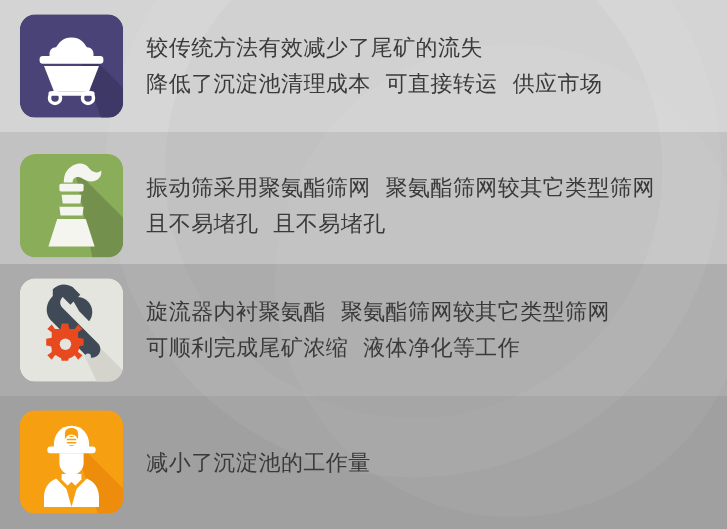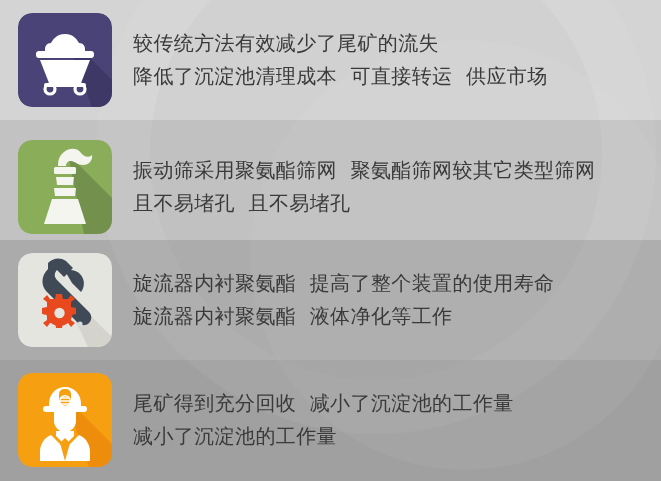--- a/index.html
+++ b/index.html
@@ -166,22 +166,22 @@
           <circle cx="62" cy="71" r="2.6" fill="#d6dade"></circle>
         </g>
         <g>
           <path d="M32 46 l5 0 l1 -5 l6 0 l1 5 l5 0 l3 -4 l4 4 l-4 3 l0 5 l5 1 l0 6 l-5 1 l0 5 l4 3 l-4 4 l-3 -4 l-5 0 l-1 5 l-6 0 l-1 -5 l-5 0 l-3 4 l-4 -4 l4 -3 l0 -5 l-5 -1 l0 -6 l5 -1 l0 -5 l-4 -3 l4 -4 z" fill="#e8491f"></path>
           <circle cx="41.5" cy="60" r="13" fill="#e8491f"></circle>
           <circle cx="41.5" cy="60" r="5.2" fill="#e5e5e0"></circle>
         </g>
       </svg>
     </div>
     <div class="text-block">
-      <div class="text-line">旋流器内衬聚氨酯  提高了整个装置的使用寿命</div>
-      <div class="text-line">旋流器内衬聚氨酯  液体净化等工作</div>
+      <div class="text-line">旋流器内衬聚氨酯  聚氨酯筛网较其它类型筛网</div>
+      <div class="text-line">可顺利完成尾矿浓缩  液体净化等工作</div>
     </div>
   </div>
 
   <div class="row r3">
     <div class="icon-tile">
       <svg viewBox="0 0 94 94" xmlns="http://www.w3.org/2000/svg">
         <rect x="0" y="0" width="94" height="94" rx="14" fill="#f6a011"></rect>
         <path d="M47 24 L94 71 L94 94 L71 94 Z" fill="#ec8a0a" opacity="0.85"></path>
         <path d="M47 14 c-10 0 -16 8 -16 17 l0 4 l32 0 l0 -4 c0 -9 -6 -17 -16 -17 z" fill="#ffffff"></path>
         <rect x="25" y="33" width="44" height="6" rx="3" fill="#ffffff"></rect>
@@ -189,18 +189,17 @@
         <circle cx="47" cy="28" r="6" fill="#ffffff"></circle>
         <circle cx="47" cy="28" r="4.6" fill="#f6a011"></circle>
         <path d="M42.8 25 l8.4 0 M42 28 l10 0 M42.8 31 l8.4 0" stroke="#ffffff" stroke-width="1.5"></path>
         <path d="M36 39 l22 0 l0 9 c0 6 -5 11 -11 11 c-6 0 -11 -5 -11 -11 z" fill="#ffffff"></path>
         <path d="M38 58 l18 0 l0 5 l-9 9 l-9 -9 z" fill="#ffffff"></path>
         <path d="M33 62 c-7 3 -11 9 -11 17 l0 9 l50 0 l0 -9 c0 -8 -4 -14 -11 -17 l-14 14 z" fill="#ffffff"></path>
         <path d="M47 65 l-5 5 l5 18 l5 -18 z" fill="#f6a011"></path>
       </svg>
     </div>
     <div class="text-block">
-      <div class="text-line">尾矿得到充分回收  减小了沉淀池的工作量</div>
       <div class="text-line">减小了沉淀池的工作量</div>
     </div>
   </div>
 
 </div>
 
 </body></html>

